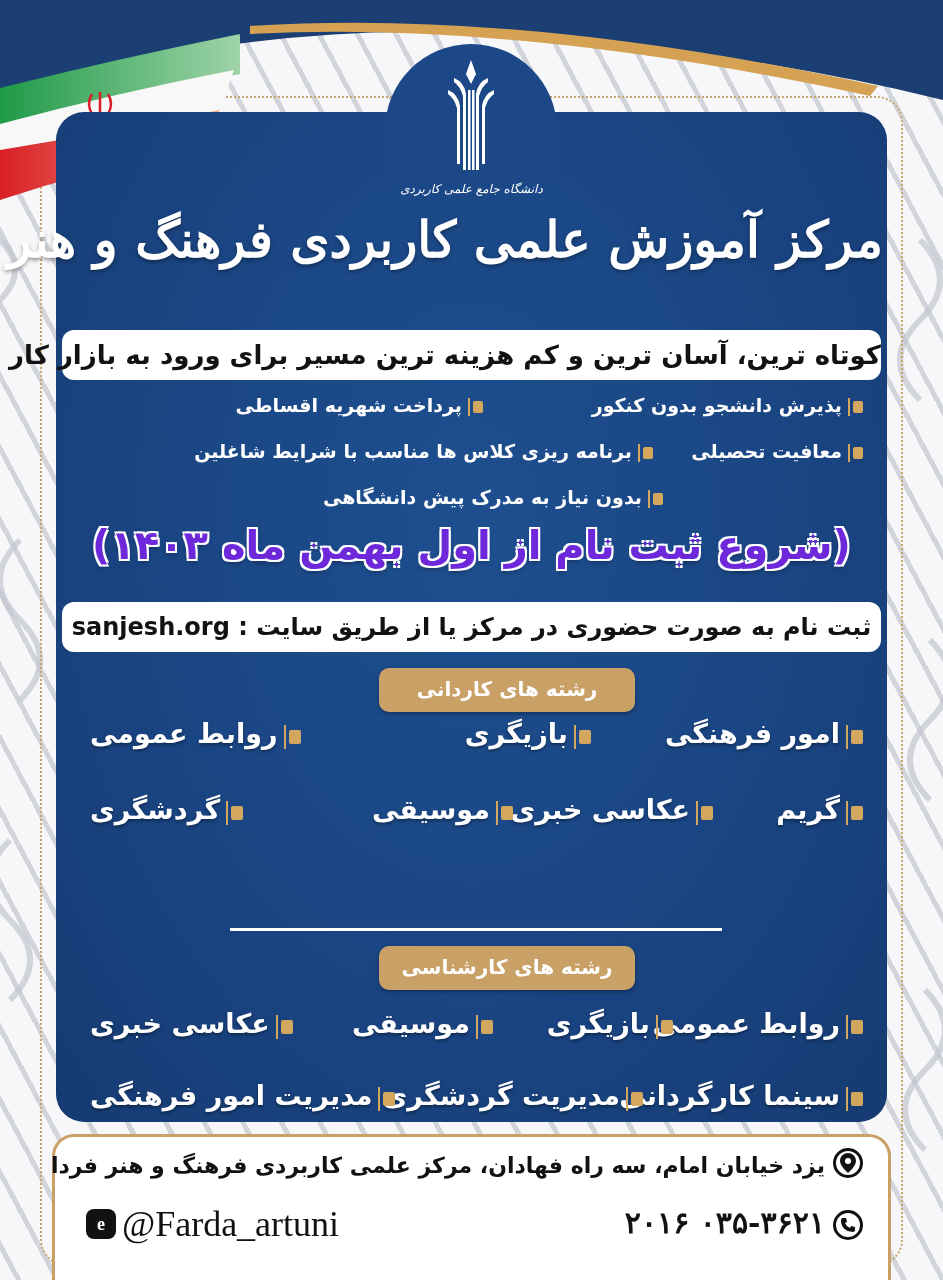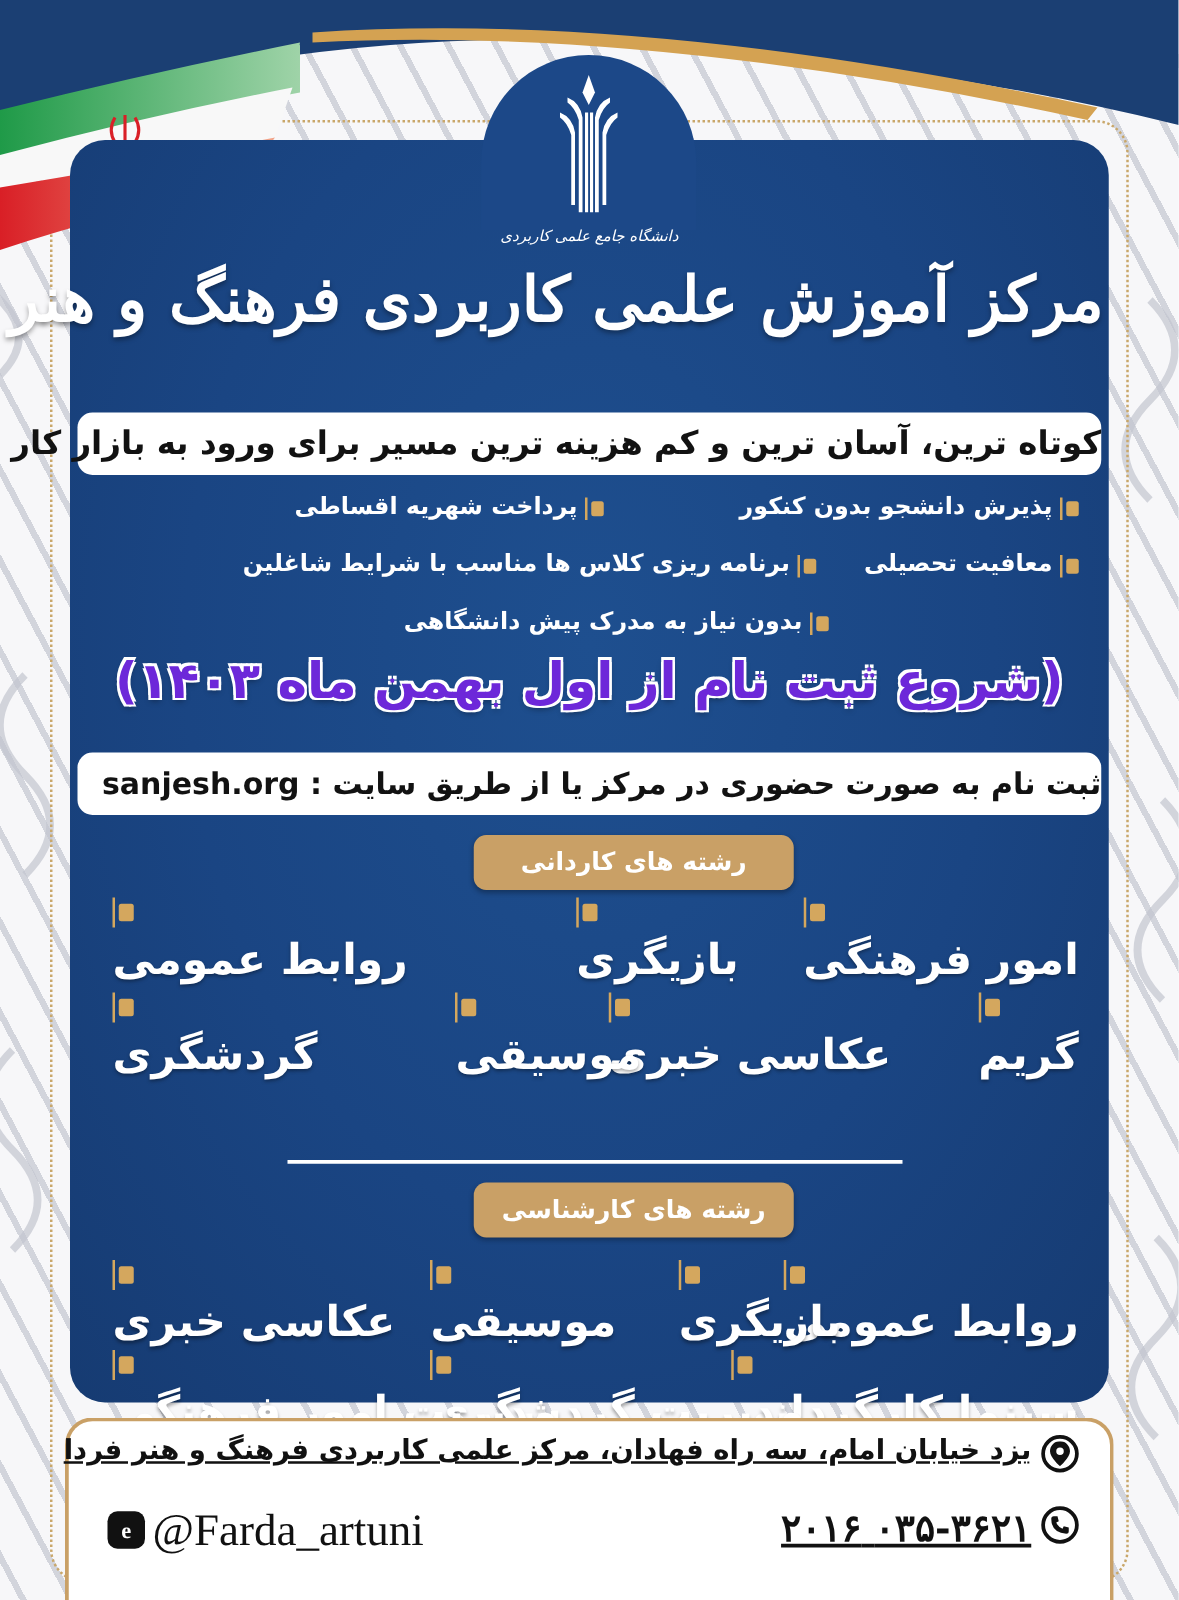--- a/index.html
+++ b/index.html
@@ -43,21 +43,21 @@
     color: #ffffff; font-family: "DejaVu Serif", serif; font-size: 12px; font-style: italic;
   }
   .main-title {
     position: absolute; left: 60px; right: 60px; top: 210px; text-align: center;
     color: #ffffff; font-family: "DejaVu Serif", serif; font-weight: bold; font-size: 50px;
     direction: rtl; letter-spacing: -1px; text-shadow: 0 2px 4px rgba(0,0,0,0.35);
     white-space: nowrap;
   }
   .pill-white {
     position: absolute; background: #ffffff; border-radius: 12px;
-    color: #121212; font-weight: bold; direction: rtl;
+    color: #121212; font-weight: bold; text-align: center; direction: rtl;
     white-space: nowrap;
   }
   .tagline { left: 62px; right: 62px; top: 330px; height: 50px; line-height: 50px; font-size: 26px; }
   .site-line { left: 62px; right: 62px; top: 602px; height: 50px; line-height: 50px; font-size: 24px; }
 
   .bullets {
     position: absolute; left: 80px; right: 80px; direction: rtl; color: #ffffff;
     font-weight: bold;
   }
   .bullet {
@@ -66,21 +66,21 @@
   .mark {
     display: inline-flex; align-items: center; gap: 3px; flex-shrink: 0;
   }
   .mark .bar { width: 2px; background: #d4a75e; }
   .mark .sq { background: #d4a75e; border-radius: 2px; }
 
   .feat { font-size: 19px; }
   .feat .mark .bar { height: 18px; }
   .feat .mark .sq { width: 10px; height: 12px; }
 
-  .major { font-size: 34px; text-shadow: 0 2px 3px rgba(0,0,0,0.35); flex-direction: column; }
+  .major { font-size: 27px; text-shadow: 0 2px 3px rgba(0,0,0,0.35); }
   .major .mark .bar { height: 24px; }
   .major .mark .sq { width: 12px; height: 14px; }
 
   .reg-banner {
     position: absolute; left: 60px; right: 60px; top: 522px; text-align: center;
     direction: rtl; color: #6d28d9; font-weight: bold; font-size: 40px; white-space: nowrap;
     text-shadow: -2px -2px 0 #fff, 2px -2px 0 #fff, -2px 2px 0 #fff, 2px 2px 0 #fff, 0 3px 5px rgba(0,0,0,0.4);
   }
   .gold-pill {
     position: absolute; left: 343px; width: 256px; height: 44px; line-height: 42px;
@@ -92,22 +92,22 @@
   .divider {
     position: absolute; left: 230px; width: 492px; top: 928px; height: 3px; background: #ffffff;
   }
 
   .footer-box {
     position: absolute; left: 52px; right: 52px; top: 1134px; bottom: 0;
     background: #ffffff; border: 3px solid #c9a066; border-bottom: none;
     border-radius: 22px 22px 0 0;
   }
   .footer-line {
-    position: absolute; right: 80px; direction: rtl; display: flex; align-items: flex-start; gap: 8px;
-    color: #111; font-weight: bold; white-space: nowrap; text-decoration: underline;
+    position: absolute; right: 80px; direction: rtl; display: flex; align-items: flex-end; gap: 8px;
+    color: #111; font-weight: bold; white-space: nowrap;
   }
   .addr { top: 1148px; font-size: 22px; }
   .phone { top: 1205px; font-size: 30px; font-family: "DejaVu Serif", serif; }
   .insta {
     position: absolute; left: 86px; top: 1203px; display: flex; align-items: center; gap: 6px;
     color: #111; font-family: "Liberation Serif", serif; font-size: 36px; white-space: nowrap;
   }
   .circle-icon {
     width: 30px; height: 30px; border: 3px solid #111; border-radius: 50%;
     display: inline-flex; align-items: center; justify-content: center; flex-shrink: 0;

